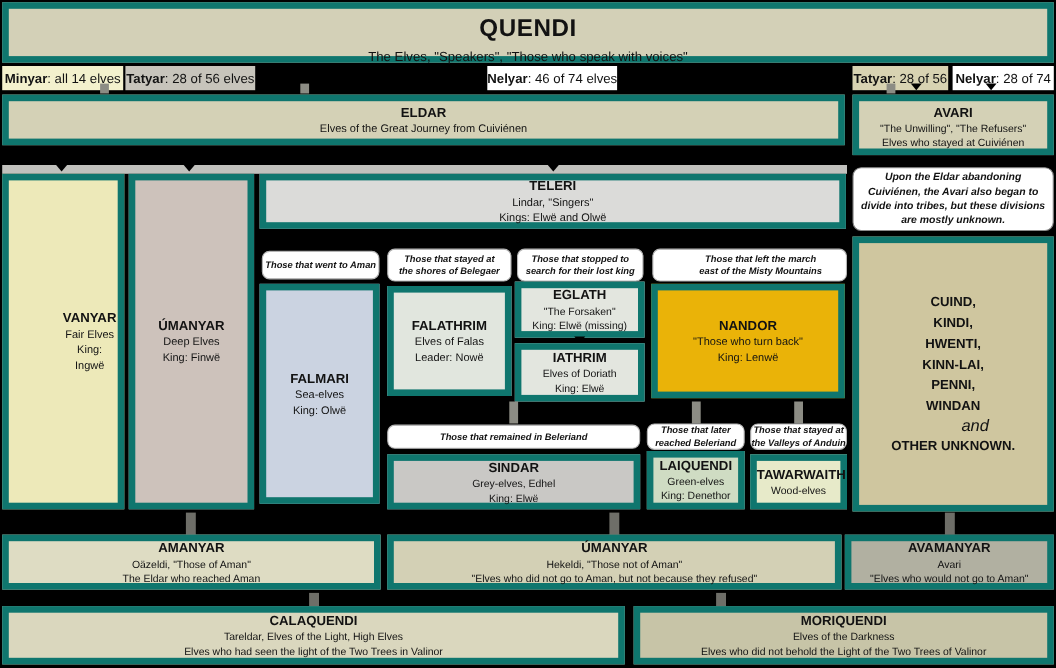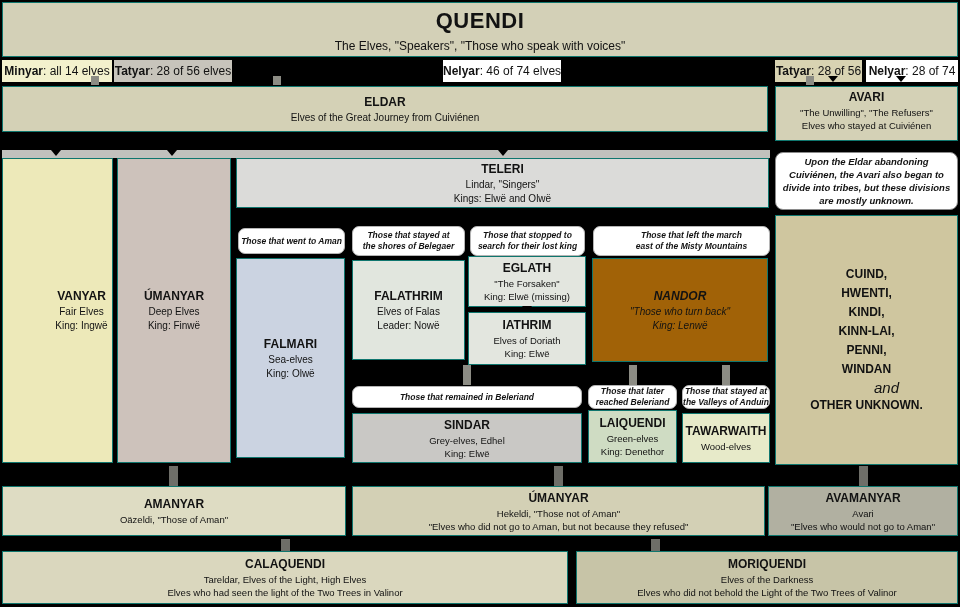--- a/index.html
+++ b/index.html
@@ -1,19 +1,19 @@
 <!DOCTYPE html>
 <html><head>
 <meta charset="utf-8">
 <style>
   html,body{margin:0;padding:0;background:#000;}
   #stage{position:relative;width:960px;height:607px;background:#000;
          font-family:"Liberation Sans",sans-serif;color:#121212;overflow:hidden;}
   .bx{position:absolute;box-sizing:border-box;text-align:center;}
-  .bordered{border:1px solid #0f766e;}
+  .bordered{border:6px solid #0f766e;}
   .vcenter{display:flex;flex-direction:column;justify-content:center;}
   .t{font-weight:bold;}
   .sm{font-size:10px;line-height:14px;}
   .xs{font-size:9.5px;line-height:13px;}
   .title-big{font-size:22px;font-weight:bold;letter-spacing:.5px;line-height:26px;}
   .subtitle{font-size:12px;line-height:16px;margin-top:4px;}
   .tribe{font-size:12px;line-height:22px;white-space:nowrap;overflow:hidden;}
   .plabel{background:#fff;border:1px solid #b5b5b5;border-radius:7px;
           font-size:8.5px;font-style:italic;font-weight:bold;line-height:11px;
           display:flex;flex-direction:column;justify-content:center;}
@@ -121,21 +121,21 @@
     <div class="head">EGLATH</div>
     <div class="xs">"The Forsaken"</div>
     <div class="xs">King: Elwë (missing)</div>
   </div>
   <div class="arrow" style="left:522px;top:306px;"></div>
   <div class="bx bordered vcenter" style="left:468px;top:312px;width:118px;height:53px;background:#e3e6df;">
     <div class="head">IATHRIM</div>
     <div class="xs">Elves of Doriath</div>
     <div class="xs">King: Elwë</div>
   </div>
-  <div class="bx bordered vcenter" style="left:592px;top:258px;width:176px;height:104px;background:#a16207;font-style:italic;">
+  <div class="bx bordered vcenter" style="left:592px;top:258px;width:176px;height:104px;background:#eab308;">
     <div class="head">NANDOR</div>
     <div class="sm">"Those who turn back"</div>
     <div class="sm">King: Lenwë</div>
   </div>
 
   <div class="stub" style="left:463px;top:365px;width:8px;height:20px;"></div>
   <div class="stub" style="left:629px;top:365px;width:8px;height:20px;"></div>
   <div class="stub" style="left:722px;top:365px;width:8px;height:20px;"></div>
 
   <div class="bx plabel" style="left:352px;top:386px;width:230px;height:22px;">
@@ -163,36 +163,37 @@
   <div class="bx bordered vcenter" style="left:682px;top:413px;width:88px;height:50px;background:#e7eac9;">
     <div class="head">TAWARWAITH</div>
     <div class="xs">Wood-elves</div>
   </div>
 
   <div class="bx note" style="left:775px;top:152px;width:183px;height:58px;">
     <div>Upon the Eldar abandoning Cuiviénen, the Avari also began to divide into tribes, but these divisions are mostly unknown.</div>
   </div>
   <div class="bx bordered vcenter" style="left:775px;top:215px;width:183px;height:250px;background:#cfc69f;">
     <div class="tribes-line">CUIND,</div>
+    <div class="tribes-line">KINDI,</div>
     <div class="tribes-line">HWENTI,</div>
-    <div class="tribes-line">KINDI,</div>
     <div class="tribes-line">KINN-LAI,</div>
     <div class="tribes-line">PENNI,</div>
     <div class="tribes-line">WINDAN</div>
     <div class="tribes-and">and</div>
     <div class="tribes-line">OTHER UNKNOWN.</div>
   </div>
 
   <div class="stub" style="left:169px;top:466px;width:9px;height:20px;background:#6e6e68;"></div>
   <div class="stub" style="left:554px;top:466px;width:9px;height:20px;background:#6e6e68;"></div>
   <div class="stub" style="left:859px;top:466px;width:9px;height:20px;background:#6e6e68;"></div>
 
   <div class="bx bordered vcenter" style="left:2px;top:486px;width:344px;height:50px;background:#dedcc3;">
     <div class="head">AMANYAR</div>
     <div class="xs">Oäzeldi, "Those of Aman"</div>
+    <div class="xs">The Eldar who reached Aman</div>
   </div>
   <div class="bx bordered vcenter" style="left:352px;top:486px;width:413px;height:50px;background:#d3d0b5;">
     <div class="head">ÚMANYAR</div>
     <div class="xs">Hekeldi, "Those not of Aman"</div>
     <div class="xs">"Elves who did not go to Aman, but not because they refused"</div>
   </div>
   <div class="bx bordered vcenter" style="left:768px;top:486px;width:190px;height:50px;background:#b1b0a1;">
     <div class="head">AVAMANYAR</div>
     <div class="xs">Avari</div>
     <div class="xs">"Elves who would not go to Aman"</div>

